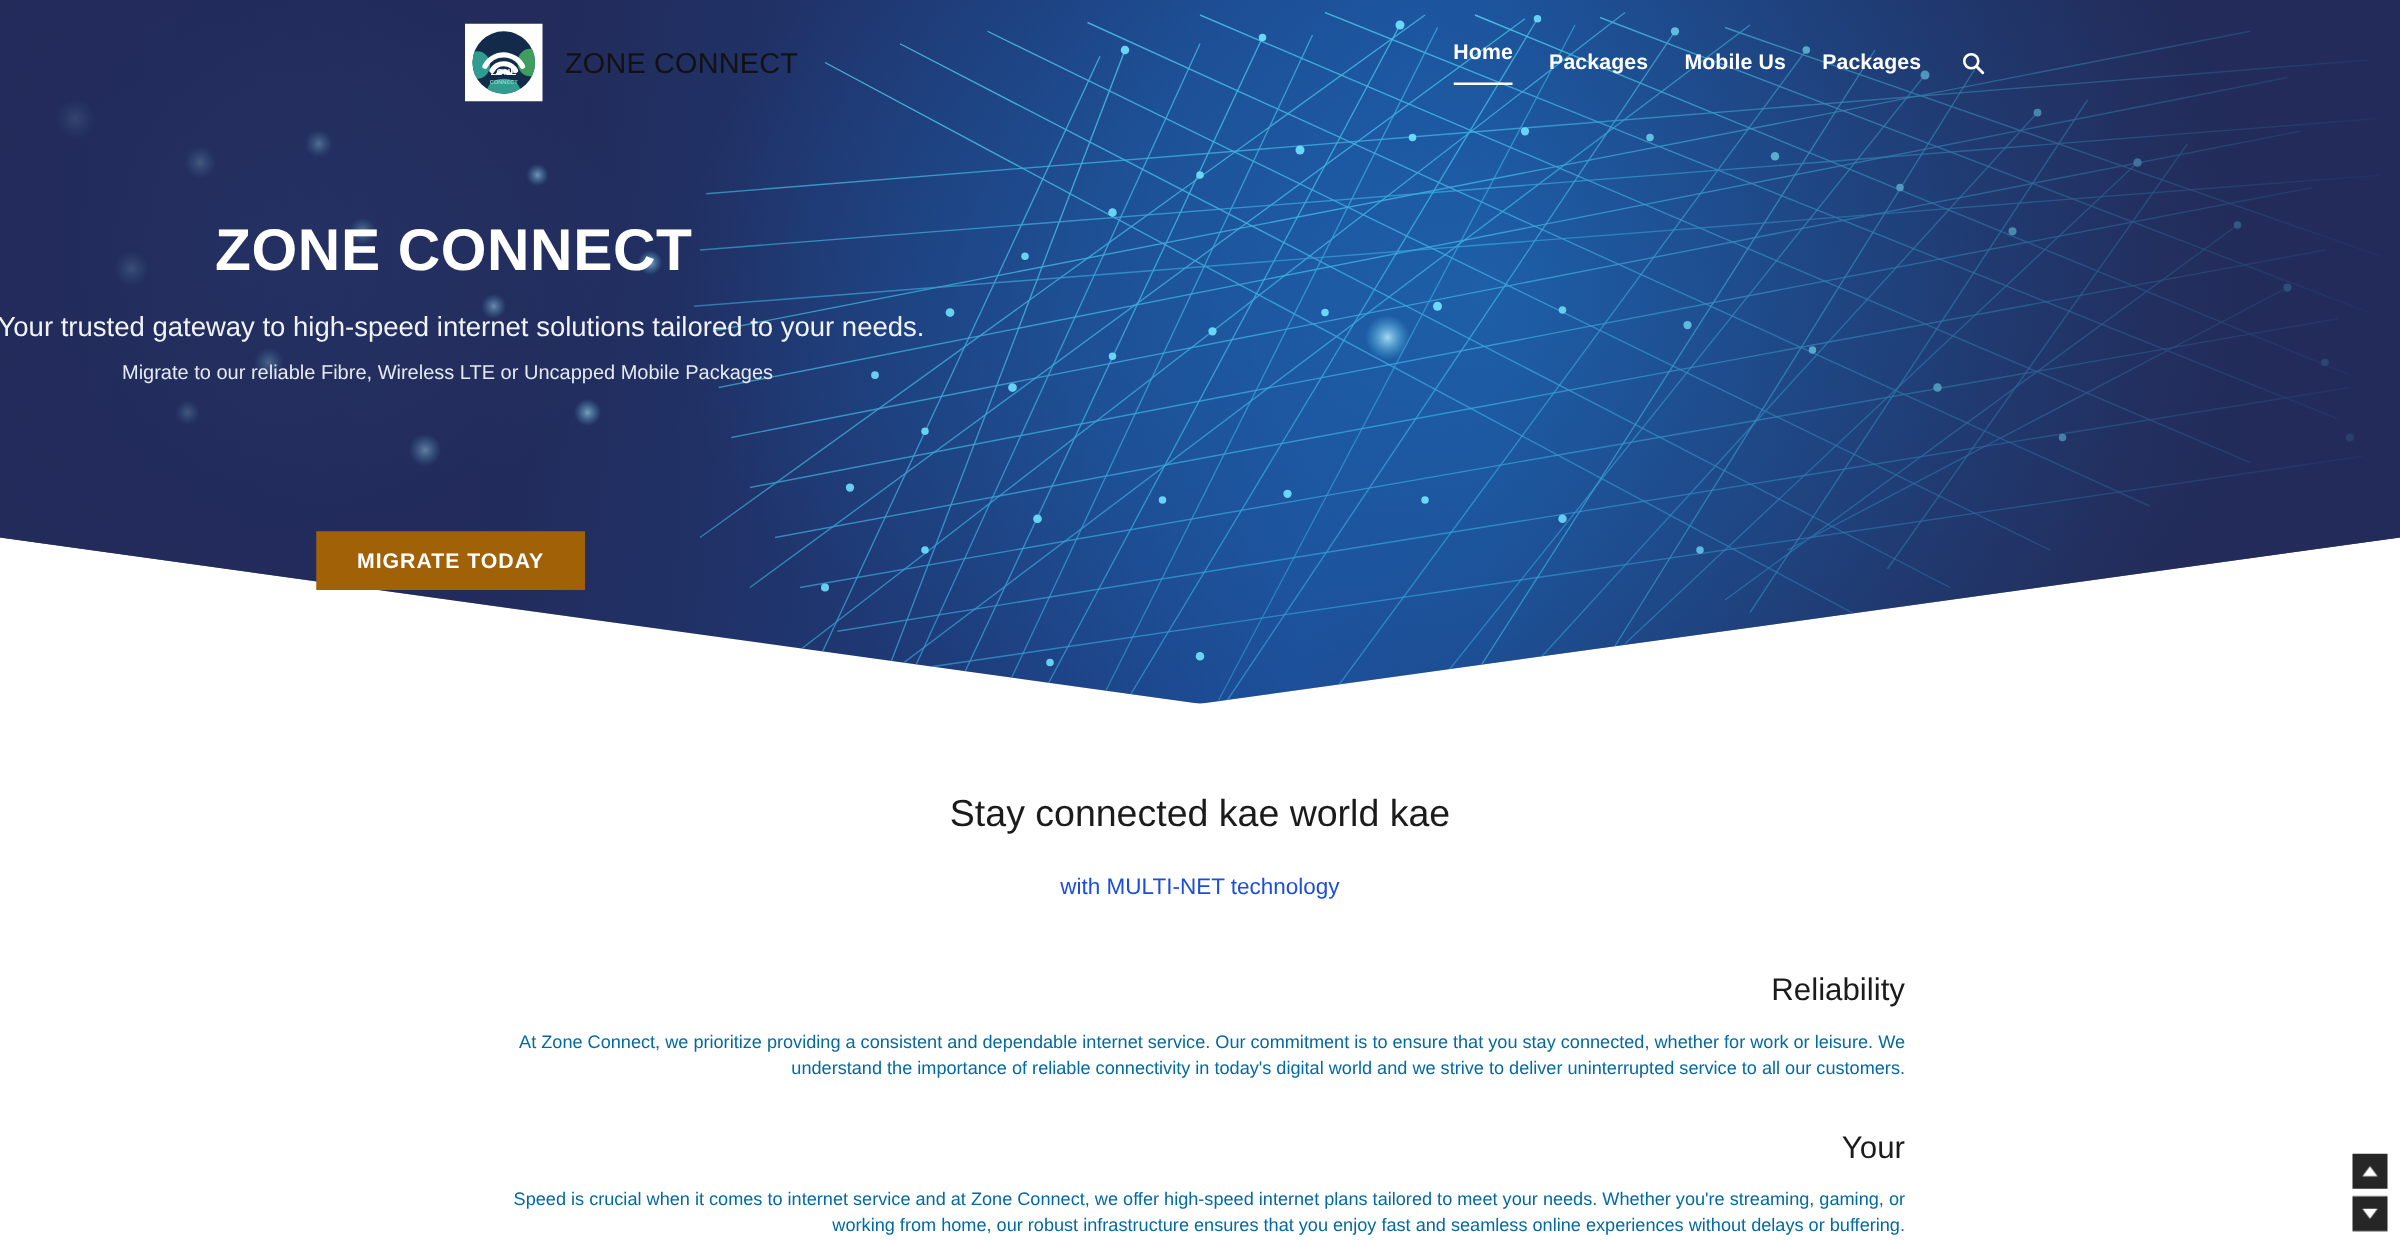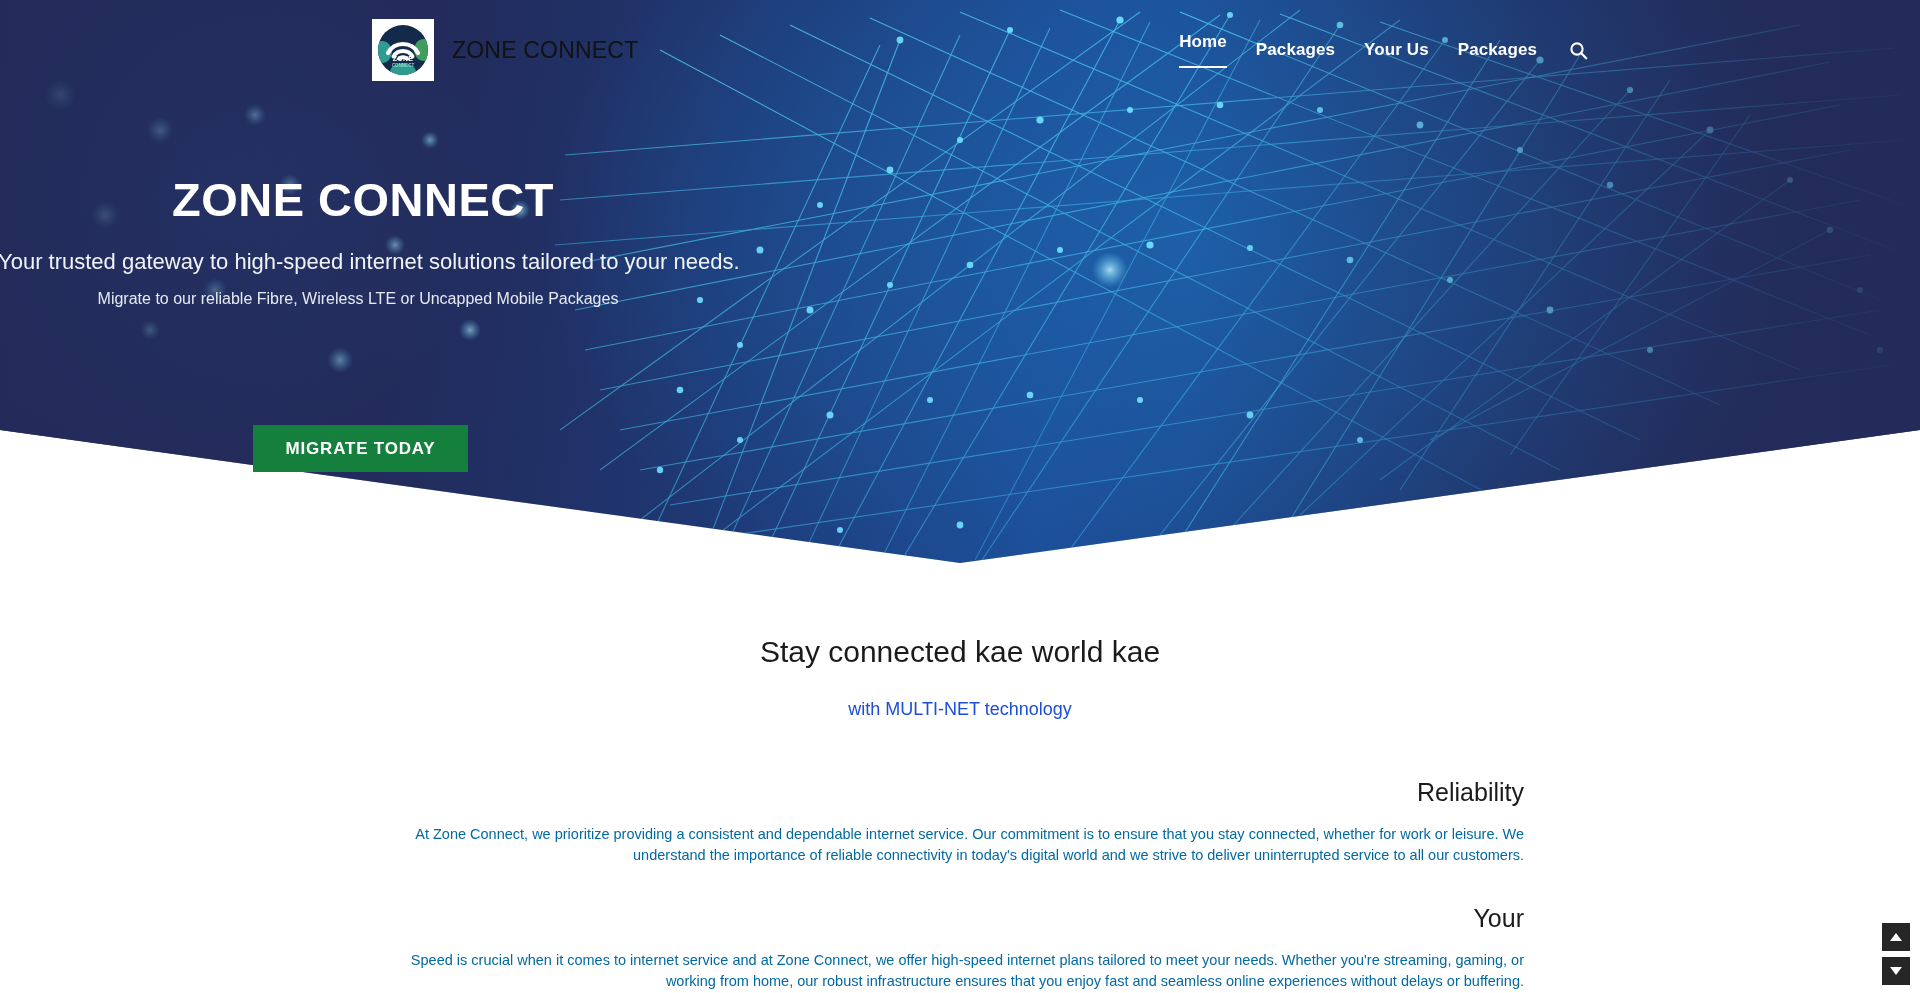--- a/index.html
+++ b/index.html
@@ -77,21 +77,21 @@
     position: absolute; left: -2px; top: 249px; width: 720px; text-align: center;
     font-size: 22px; color: #f0f3f8; font-weight: 400; white-space: nowrap;
   }
   .hero-sub2 {
     position: absolute; left: -2px; top: 290px; width: 720px; text-align: center;
     font-size: 16px; color: #e6eaf2; font-weight: 400; white-space: nowrap;
   }
   .cta-btn {
     position: absolute; left: 253px; top: 425px;
     width: 215px; height: 47px;
-    background: #15803d; color: #ffffff; border: none;
+    background: #a16207; color: #ffffff; border: none;
     font-size: 17px; font-weight: 700; letter-spacing: 0.8px;
     font-family: "Liberation Sans", sans-serif; cursor: pointer;
     display: flex; align-items: center; justify-content: center;
     z-index: 25;
   }
 
   
   .section-head { margin-top: 72px; text-align: center; }
   .section-title { font-size: 30px; color: #1b1b1b; font-weight: 400; }
   .section-subtitle { margin-top: 30px; font-size: 18px; color: #1d4ed8; font-weight: 400; }
@@ -233,21 +233,21 @@
           <small>CONNECT</small>
         </div>
       </div>
     </div>
     <div class="brand-name">ZONE CONNECT</div>
   </div>
 
   <nav class="nav">
     <a href="#" class="active">Home</a>
     <a href="#">Packages</a>
-    <a href="#">Your Us</a>
+    <a href="#">Mobile Us</a>
     <a href="#">Packages</a>
     <span class="search-btn">
       <svg width="19" height="19" viewBox="0 0 19 19">
         <circle cx="8" cy="8" r="5.6" stroke="#ffffff" stroke-width="2.1" fill="none"></circle>
         <line x1="12.2" y1="12.2" x2="17.2" y2="17.2" stroke="#ffffff" stroke-width="2.3" stroke-linecap="round"></line>
       </svg>
     </span>
   </nav>
 </div>
 

